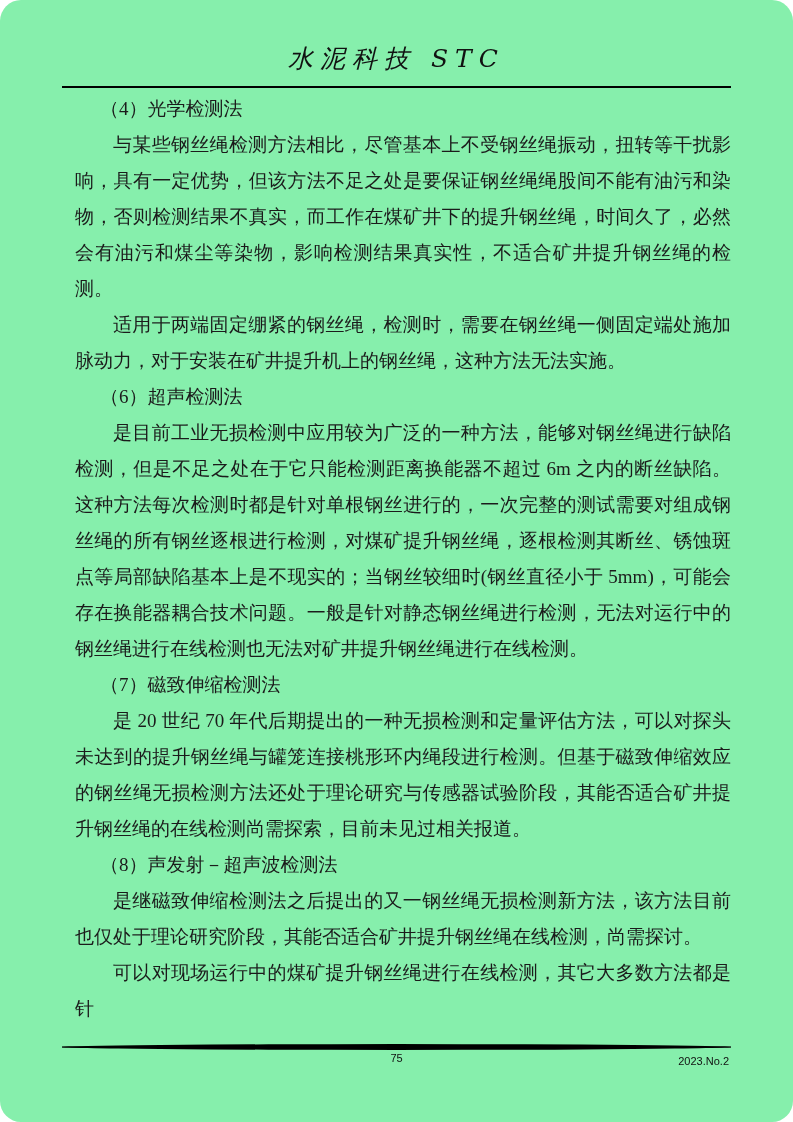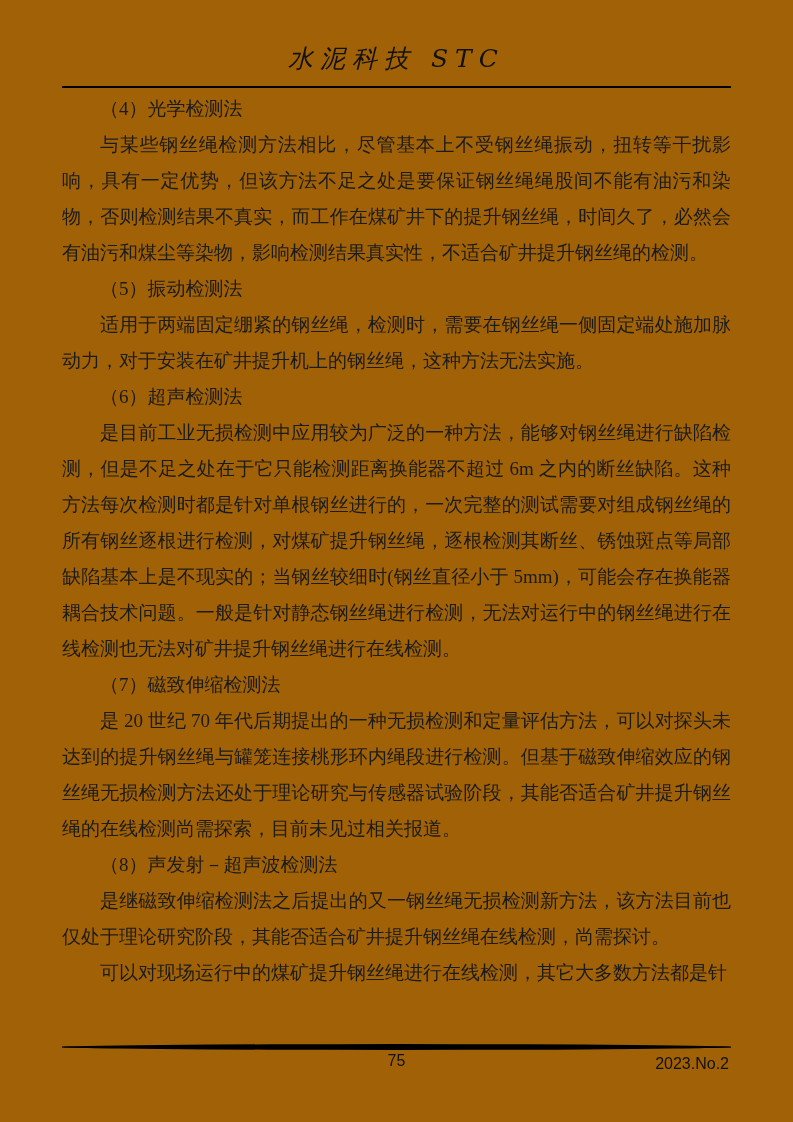--- a/index.html
+++ b/index.html
@@ -11,21 +11,22 @@
     width: 793px;
     height: 1122px;
     position: relative;
     font-family: "Liberation Serif", serif;
     color: #1b1b1b;
     overflow: hidden;
   }
   .page {
     position: absolute;
     inset: 0;
-    background: #a16207;
+    background: #86efac;
+    border-radius: 21px;
   }
   .page-header {
     padding-top: 42px;
     text-align: center;
   }
   .journal-title {
     font-size: 25px;
     font-style: italic;
     font-weight: 500;
     letter-spacing: 7px;
@@ -46,37 +47,38 @@
     margin: 0;
     font-size: 19px;
     line-height: 36px;
     font-weight: normal;
     text-indent: 2em;
     color: #1b1b1b;
   }
   .para {
     text-align: justify;
     text-justify: inter-ideograph;
+    margin-left: 13px;
   }
   .page-footer {
     position: absolute;
     left: 62px;
     right: 62px;
     top: 1043px;
   }
   .footer-rule-svg {
     display: block;
     width: 100%;
     height: 8px;
   }
   .footer-text-row {
     position: relative;
     height: 18px;
     font-family: "Liberation Sans", sans-serif;
-    font-size: 16px;
+    font-size: 11px;
     color: #111;
   }
   .page-number {
     position: absolute;
     left: 0;
     right: 0;
     top: 1px;
     text-align: center;
   }
   .issue-number {
@@ -97,21 +99,20 @@
   <hr class="header-rule">
 
   <main class="doc-body">
 
     <section>
       <h2 class="sec-heading">（4）光学检测法</h2>
       <p class="para">与某些钢丝绳检测方法相比，尽管基本上不受钢丝绳振动，扭转等干扰影响，具有一定优势，但该方法不足之处是要保证钢丝绳绳股间不能有油污和染物，否则检测结果不真实，而工作在煤矿井下的提升钢丝绳，时间久了，必然会有油污和煤尘等染物，影响检测结果真实性，不适合矿井提升钢丝绳的检测。</p>
     </section>
 
     <section>
-      <h2 class="sec-heading">（5）振动检测法</h2>
       <p class="para">适用于两端固定绷紧的钢丝绳，检测时，需要在钢丝绳一侧固定端处施加脉动力，对于安装在矿井提升机上的钢丝绳，这种方法无法实施。</p>
     </section>
 
     <section>
       <h2 class="sec-heading">（6）超声检测法</h2>
       <p class="para">是目前工业无损检测中应用较为广泛的一种方法，能够对钢丝绳进行缺陷检测，但是不足之处在于它只能检测距离换能器不超过 6m 之内的断丝缺陷。这种方法每次检测时都是针对单根钢丝进行的，一次完整的测试需要对组成钢丝绳的所有钢丝逐根进行检测，对煤矿提升钢丝绳，逐根检测其断丝、锈蚀斑点等局部缺陷基本上是不现实的；当钢丝较细时(钢丝直径小于 5mm)，可能会存在换能器耦合技术问题。一般是针对静态钢丝绳进行检测，无法对运行中的钢丝绳进行在线检测也无法对矿井提升钢丝绳进行在线检测。</p>
     </section>
 
     <section>
       <h2 class="sec-heading">（7）磁致伸缩检测法</h2>

